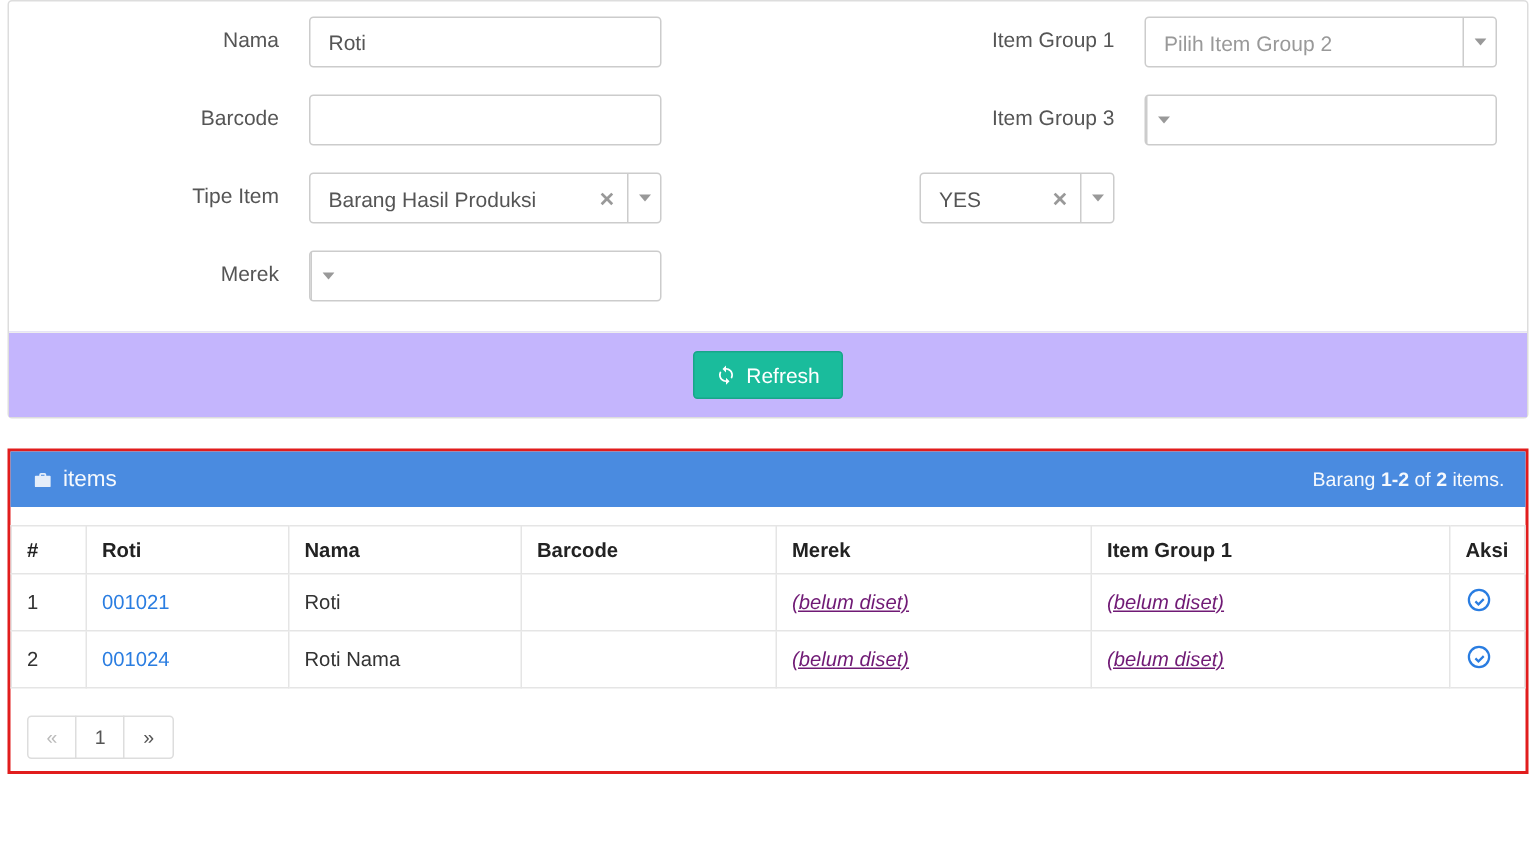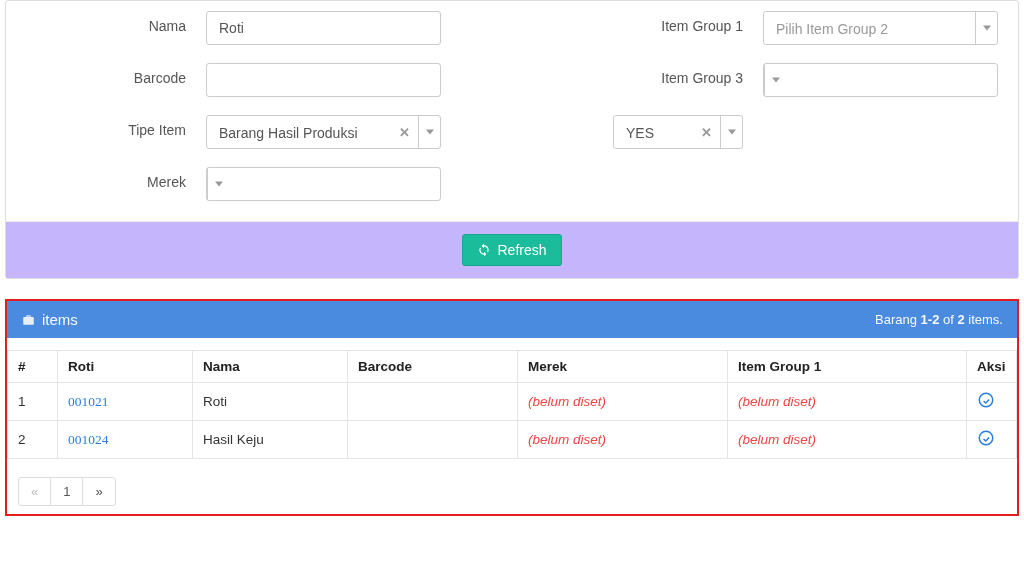--- a/index.html
+++ b/index.html
@@ -129,22 +129,22 @@
   }
   table.data th { font-weight: 700; background: #fff; color: #222;}
   .col-num { width: 50px; }
   .col-kode { width: 135px; }
   .col-nama { width: 155px; }
   .col-barcode { width: 170px; }
   .col-merek { width: 210px; }
   .col-group1 { width: auto; }
   .col-aksi { width: 50px; text-align: left; }
   td.aksi { text-align: center; }
-  .kode-link { color: #2a7de1; text-decoration: none; font-family: Liberation Serif, serif; }
-  .placeholder-value { color: #ef4444; font-style: italic; }
+  .kode-link { color: #2a7de1; text-decoration: none; }
+  .placeholder-value { color: #701a75; font-style: italic; text-decoration: underline; }
   .action-icon svg { width: 18px; height: 18px; }
   .action-icon svg .ring { fill: none; stroke: #2a7de1; stroke-width: 2; }
 
   .pagination {
     display: inline-flex;
     margin: 18px 0 8px 12px;
     border-radius: 3px;
   }
   .pagination .page {
     border: 1px solid #ddd;
@@ -282,21 +282,21 @@
         <td class="aksi"><a href="#" class="action-icon">
           <svg viewBox="0 0 24 24">
                 <circle class="ring" cx="12" cy="12" r="9"></circle>
                 <path fill="#2a7de1" d="M9.5 12.5l2 2 4-4 1.4 1.4-5.4 5.4-3.4-3.4z"></path>
               </svg>
         </a></td>
       </tr>
       <tr>
         <td>2</td>
         <td><a class="kode-link" href="#">001024</a></td>
-        <td>Hasil Keju</td>
+        <td>Roti Nama</td>
         <td></td>
         <td><span class="placeholder-value">(belum diset)</span></td>
         <td><span class="placeholder-value">(belum diset)</span></td>
         <td class="aksi"><a href="#" class="action-icon">
           <svg viewBox="0 0 24 24">
                 <circle class="ring" cx="12" cy="12" r="9"></circle>
                 <path fill="#2a7de1" d="M9.5 12.5l2 2 4-4 1.4 1.4-5.4 5.4-3.4-3.4z"></path>
               </svg>
         </a></td>
       </tr>

